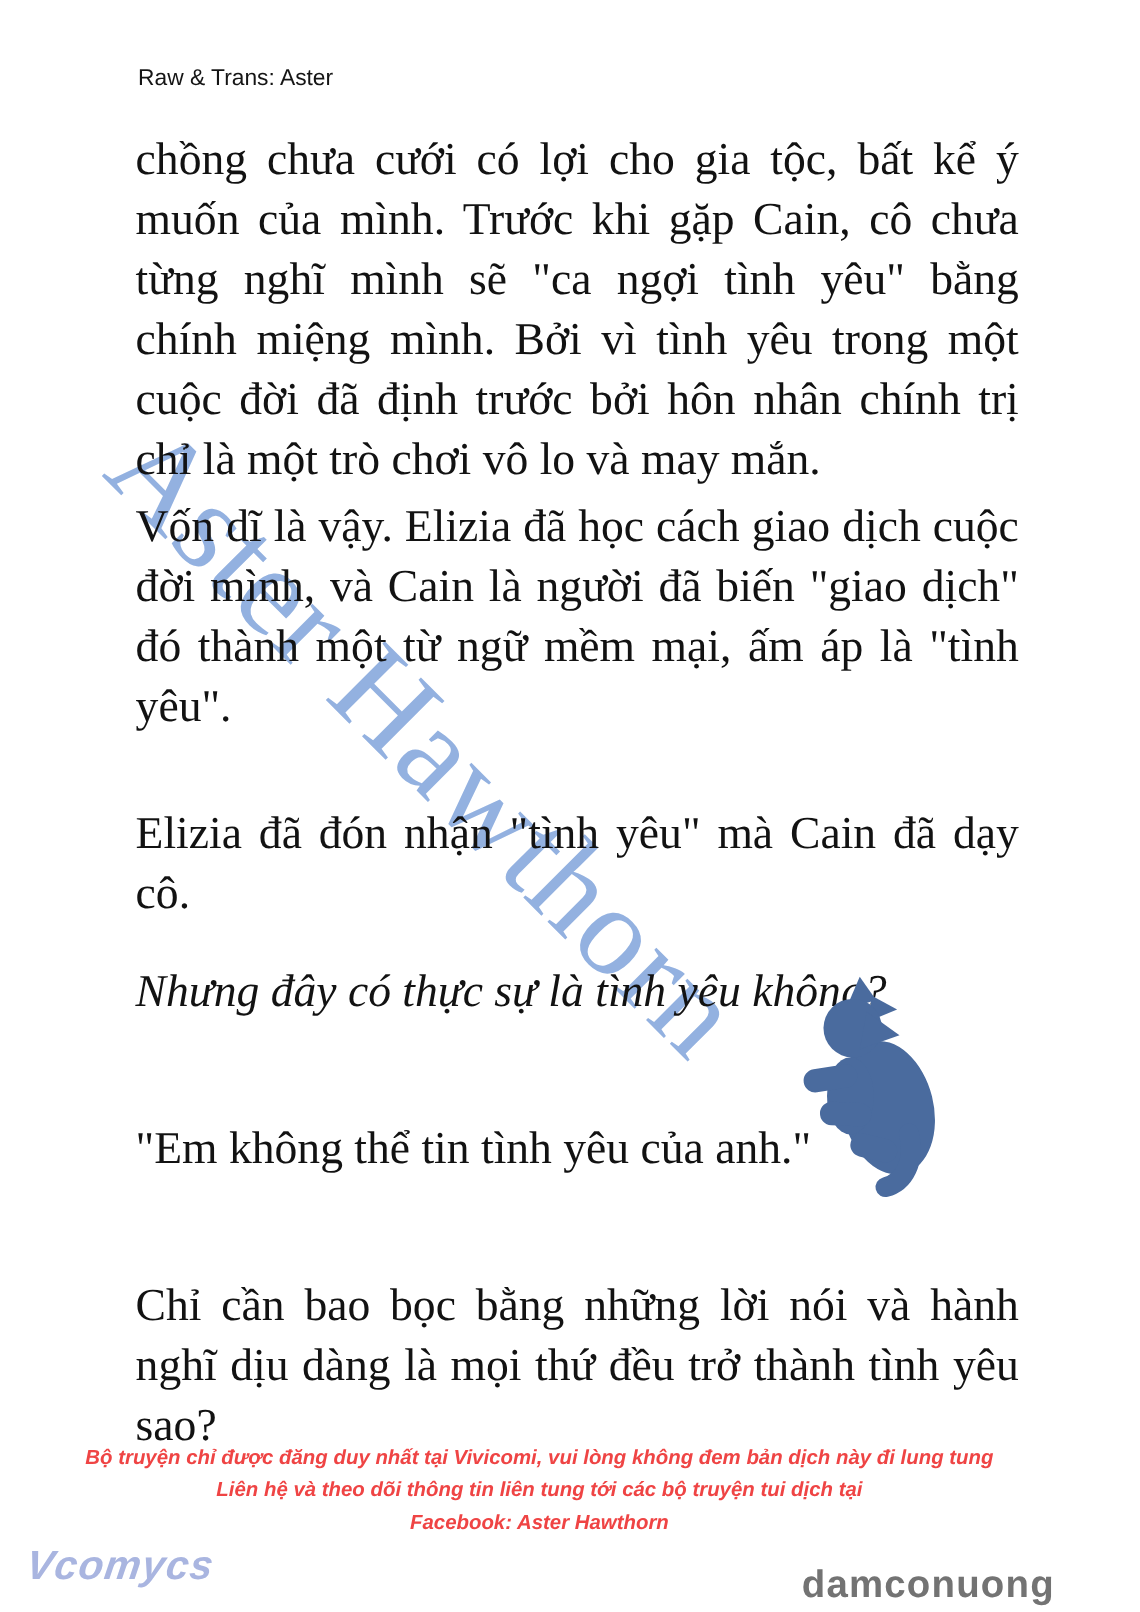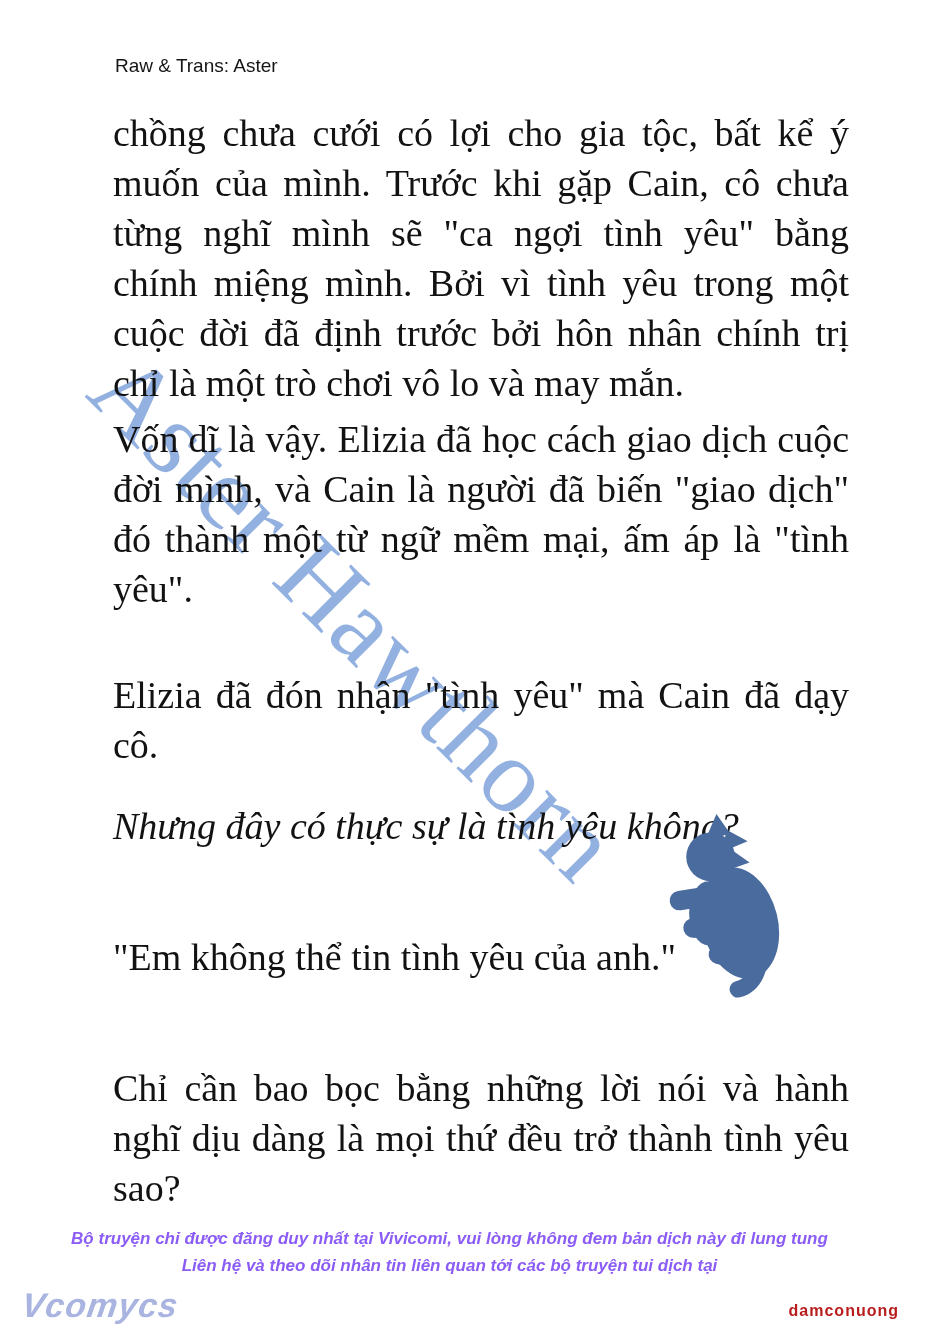--- a/index.html
+++ b/index.html
@@ -70,46 +70,45 @@
     position: absolute;
     left: 0;
     top: 1201px;
     width: 100%;
     text-align: center;
     font-family: "Liberation Sans", "DejaVu Sans", sans-serif;
     font-weight: bold;
     font-style: italic;
     font-size: 17px;
     line-height: 27px;
-    color: #8b5cf6;
+    color: #ef4444;
     z-index: 2;
-    margin-top: 24px;
   }
   .vcomycs-logo {
     position: absolute;
     left: 22px;
     top: 1286px;
     font-family: "Liberation Sans", "DejaVu Sans", sans-serif;
     font-style: italic;
     font-weight: bold;
     font-size: 34px;
     letter-spacing: 1px;
     color: #a9b5e0;
     transform: skewX(-8deg);
     z-index: 2;
   }
   .damconuong-mark {
     position: absolute;
-    right: 0;
+    right: 20px;
     top: 1302px;
     font-family: "Liberation Sans", "DejaVu Sans", sans-serif;
     font-weight: bold;
-    font-size: 16px;
+    font-size: 32px;
     letter-spacing: 1px;
-    color: #b91c1c;
+    color: #737373;
     text-shadow: 0 0 3px #ffffff, 0 0 5px #ffffff, 0 0 1px #ffffff;
     z-index: 2;
   }
 </style>
 </head>
 <body>
 
 <div class="page">
 
   <div class="credit-header">Raw &amp; Trans: Aster</div>
@@ -143,20 +142,21 @@
       <polygon points="80,20 102,32 78,42" stroke="none"></polygon>
 
       <circle cx="64" cy="48" r="25" stroke="none"></circle>
 
       <polygon points="76,34 104,54 70,66" stroke="none"></polygon>
     </g>
   </svg>
 
   <footer class="page-footer">
     <div>Bộ truyện chỉ được đăng duy nhất tại Vivicomi, vui lòng không đem bản dịch này đi lung tung</div>
-    <div>Liên hệ và theo dõi nhân tin liên quan tới các bộ truyện tui dịch tại</div>
+    <div>Liên hệ và theo dõi thông tin liên tung tới các bộ truyện tui dịch tại</div>
+    <div>Facebook: Aster Hawthorn</div>
   </footer>
 
   <div class="vcomycs-logo">Vcomycs</div>
 
   <div class="damconuong-mark">damconuong</div>
 
 </div>
 
 </body></html>

